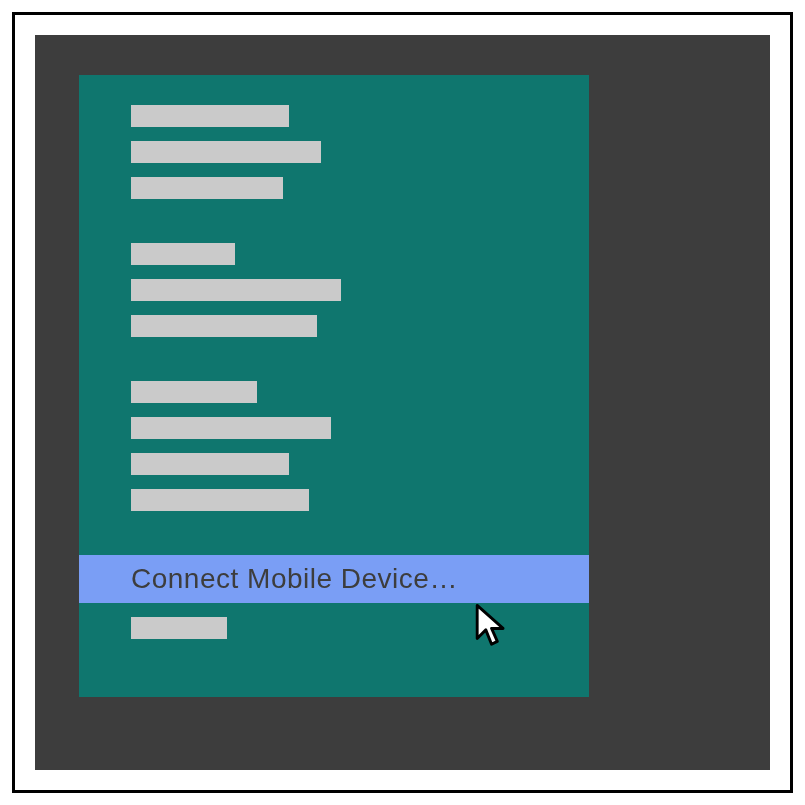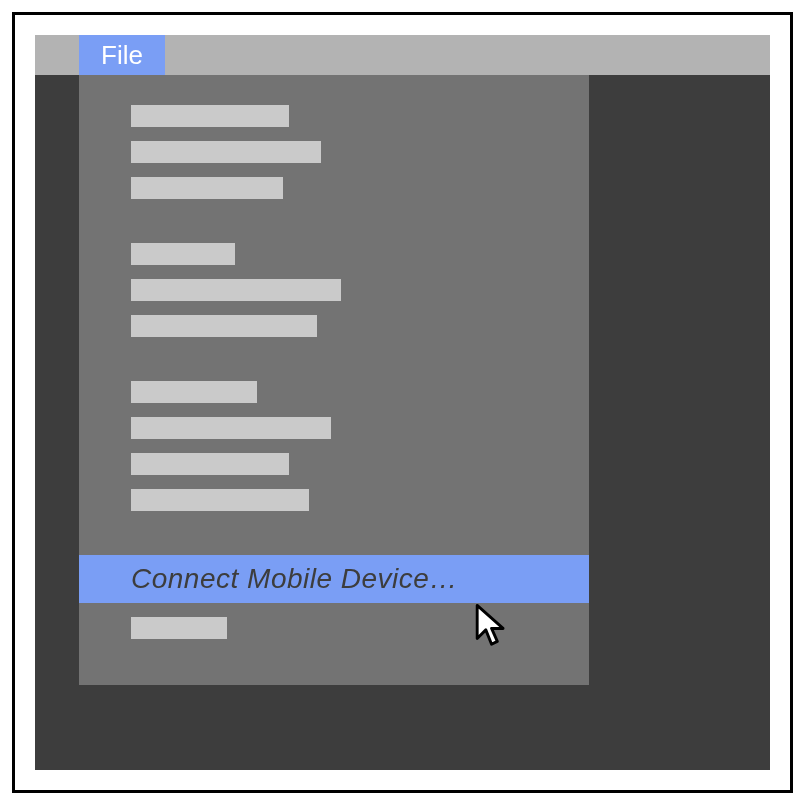--- a/index.html
+++ b/index.html
@@ -49,24 +49,23 @@
       color: #fff;
       font-size: 26px;
       line-height: 40px;
       font-weight: 400;
     }
     .dropdown {
       position: absolute;
       top: 40px;
       left: 44px;
       width: 510px;
-      background: #737373;
+      background: #0f766e;
       padding-top: 30px;
-      padding-bottom: 32px;
-      font-style: italic;
+      padding-bottom: 44px;
     }
     .menu-item-placeholder {
       margin-left: 52px;
       height: 22px;
       background: #cacaca;
       margin-bottom: 14px;
     }
     .group-gap {
       height: 30px;
     }
@@ -92,23 +91,20 @@
     .cursor svg {
       width: 36px;
       height: 46px;
     }
   </style>
 </head>
 <body>
 
 <div class="outer-border">
   <div class="app-window">
-    <div class="menu-bar">
-      <div class="menu-file">File</div>
-    </div>
     <div class="dropdown">
 
       <div class="menu-item-placeholder" style="width:158px"></div>
       <div class="menu-item-placeholder" style="width:190px"></div>
       <div class="menu-item-placeholder" style="width:152px"></div>
       <div class="group-gap"></div>
 
       <div class="menu-item-placeholder" style="width:104px"></div>
       <div class="menu-item-placeholder" style="width:210px"></div>
       <div class="menu-item-placeholder" style="width:186px"></div>

